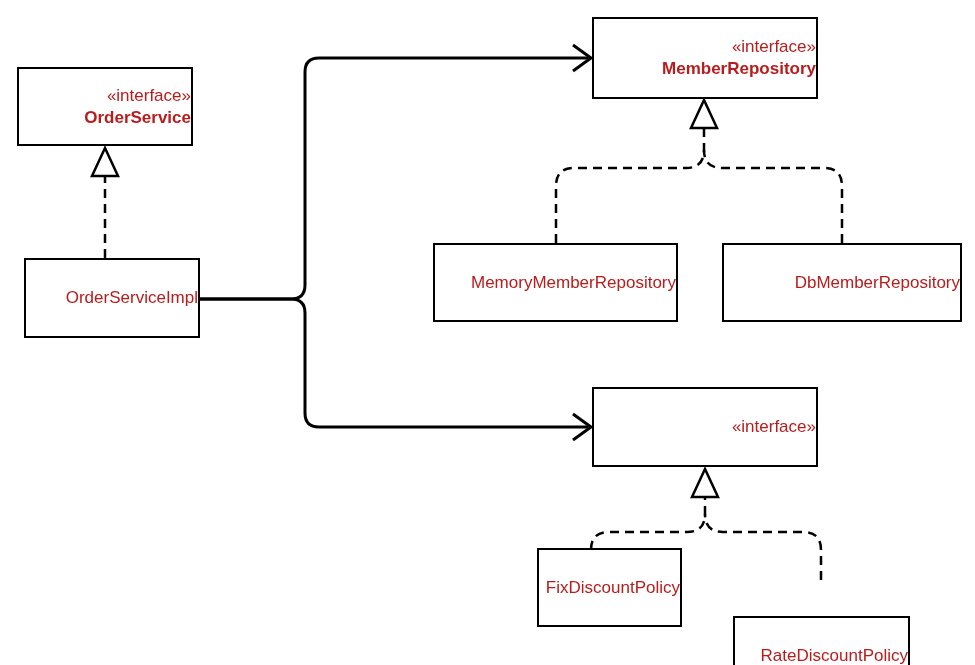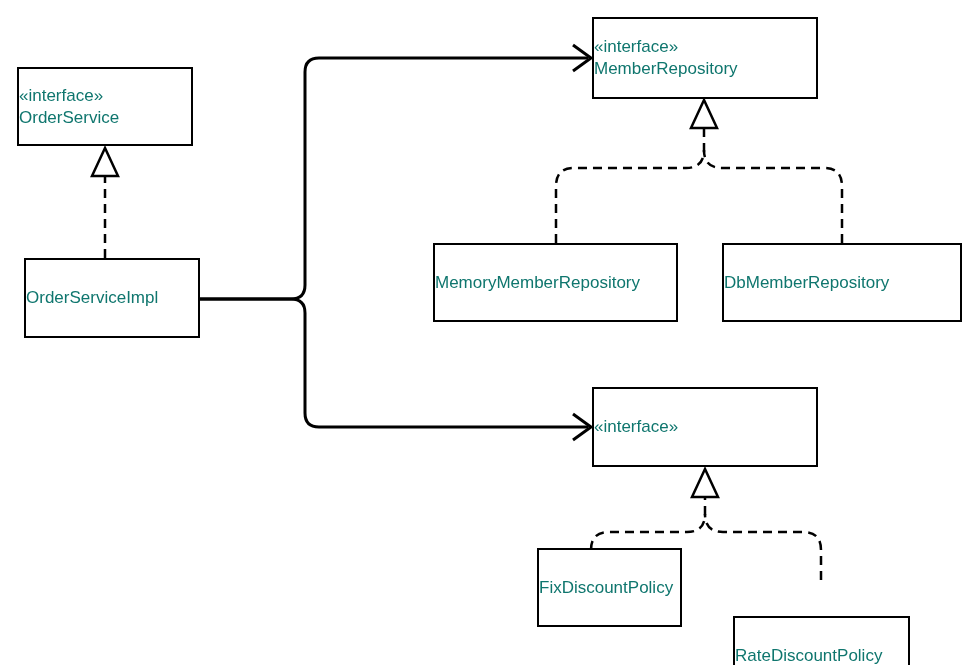--- a/index.html
+++ b/index.html
@@ -9,31 +9,31 @@
     background:#ffffff;
     font-family:"Liberation Sans",sans-serif;
     overflow:hidden;
   }
   .edges{position:absolute;left:0;top:0;width:975px;height:665px;}
   .node{
     position:absolute;
     box-sizing:border-box;
     background:#ffffff;
     border:2px solid #000000;
-    color:#0f766e;
+    color:#b91c1c;
     display:flex;
     flex-direction:column;
-    align-items:flex-start;
+    align-items:flex-end;
     justify-content:center;
     text-align:center;
     font-size:17px;
     line-height:22px;
     white-space:nowrap;
   }
-  .node .name-bold{font-weight:normal;}
+  .node .name-bold{font-weight:bold;}
   .edge-solid{stroke:#000000;stroke-width:3;fill:none;}
   .edge-dashed{stroke:#000000;stroke-width:2.5;fill:none;stroke-dasharray:9 6;}
   .arrow-open{stroke:#000000;stroke-width:3;fill:none;stroke-linejoin:miter;}
   .arrow-triangle{stroke:#000000;stroke-width:2.5;fill:#ffffff;stroke-linejoin:miter;}
 </style>
 </head>
 <body>
 
 <div class="canvas">
 

